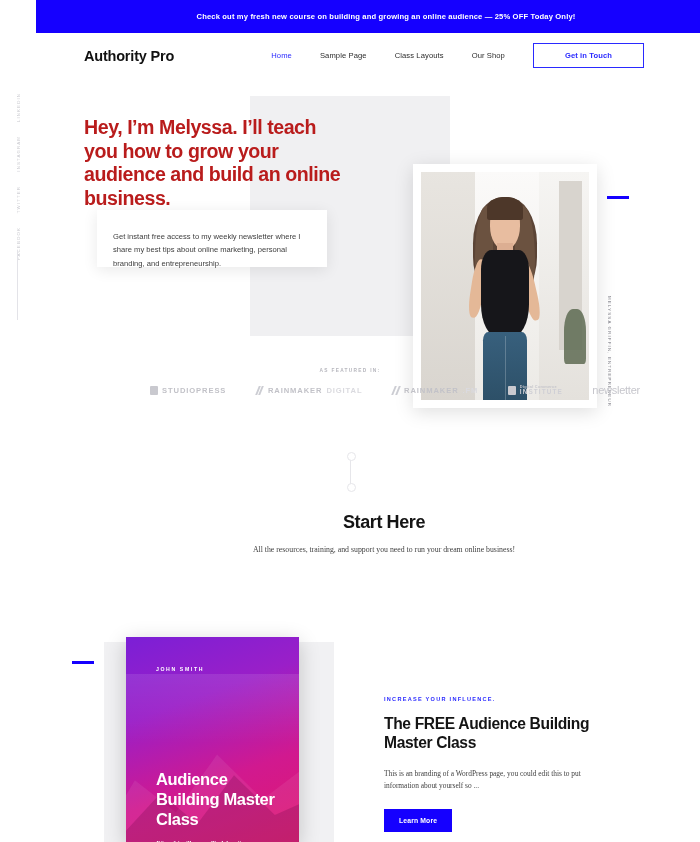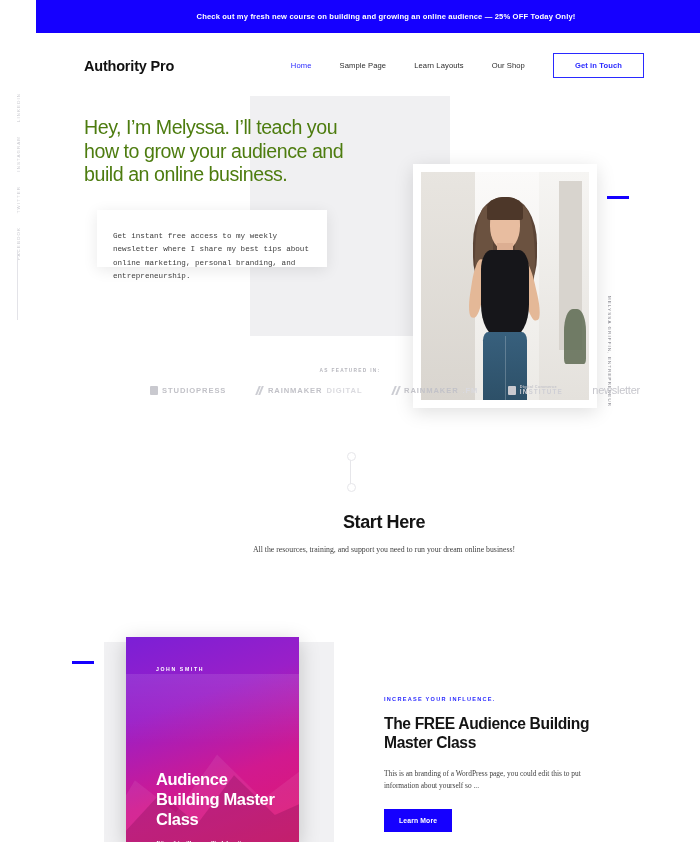--- a/index.html
+++ b/index.html
@@ -47,21 +47,21 @@
     color: #ffffff;
     font-size: 11px;
     line-height: 1;
     cursor: pointer;
     font-family: "DejaVu Sans", sans-serif;
   }
 
   
   .site-header {
     position: absolute;
-    top: 43px; left: 0;
+    top: 33px; left: 0;
     width: 700px;
     height: 45px;
     background: #ffffff;
     display: flex;
     align-items: center;
   }
   .brand {
     position: absolute;
     left: 84px;
     font-size: 14.5px;
@@ -84,21 +84,21 @@
     white-space: nowrap;
     letter-spacing: 0.1px;
   }
   .nav-item.active { color: #2a2aff; }
   .nav-cta {
     margin-left: 14px;
     border: 1px solid #2a2aff;
     color: #2a2aff;
     font-size: 7.6px;
     font-weight: bold;
-    padding: 7px 21px;
+    padding: 7px 31px;
     cursor: pointer;
     white-space: nowrap;
     letter-spacing: 0.1px;
   }
 
   
   .social-rail {
     position: absolute;
     left: 10px;
     top: 40px;
@@ -143,29 +143,29 @@
     background: #ffffff;
     box-shadow: 0 3px 14px rgba(0,0,0,0.09);
   }
 
   .hero-title {
     position: absolute;
     left: 84px; top: 38px;
     width: 260px;
     font-size: 19.6px;
     line-height: 1.21;
-    font-weight: normal;
-    color: #4d7c0f;
+    font-weight: bold;
+    color: #b91c1c;
     letter-spacing: -0.45px;
   }
   .hero-sub {
     position: absolute;
     left: 113px; top: 152px;
     width: 200px;
-    font-family: Liberation Mono, monospace;
+    font-family: Liberation Sans, sans-serif;
     font-size: 7.6px;
     line-height: 1.75;
     color: #3d3d3d;
   }
 
   .signup-form {
     position: absolute;
     left: 113px; top: 203px;
     width: 165px; height: 24px;
     display: flex;
@@ -471,21 +471,21 @@
   <div class="promo-banner">
     <span class="promo-text">Check out my fresh new course on building and growing an online audience — 25% OFF Today Only!</span>
     <span class="promo-close">×</span>
   </div>
 
   <div class="site-header">
     <div class="brand">Authority Pro</div>
     <div class="nav">
       <div class="nav-item active">Home</div>
       <div class="nav-item">Sample Page</div>
-      <div class="nav-item">Learn Layouts</div>
+      <div class="nav-item">Class Layouts</div>
       <div class="nav-item">Our Shop</div>
       <div class="nav-cta">Get in Touch</div>
     </div>
   </div>
 
   <div class="social-rail">
     <div class="social-link">FACEBOOK</div>
     <div class="social-link">TWITTER</div>
     <div class="social-link">INSTAGRAM</div>
     <div class="social-link">LINKEDIN</div>

